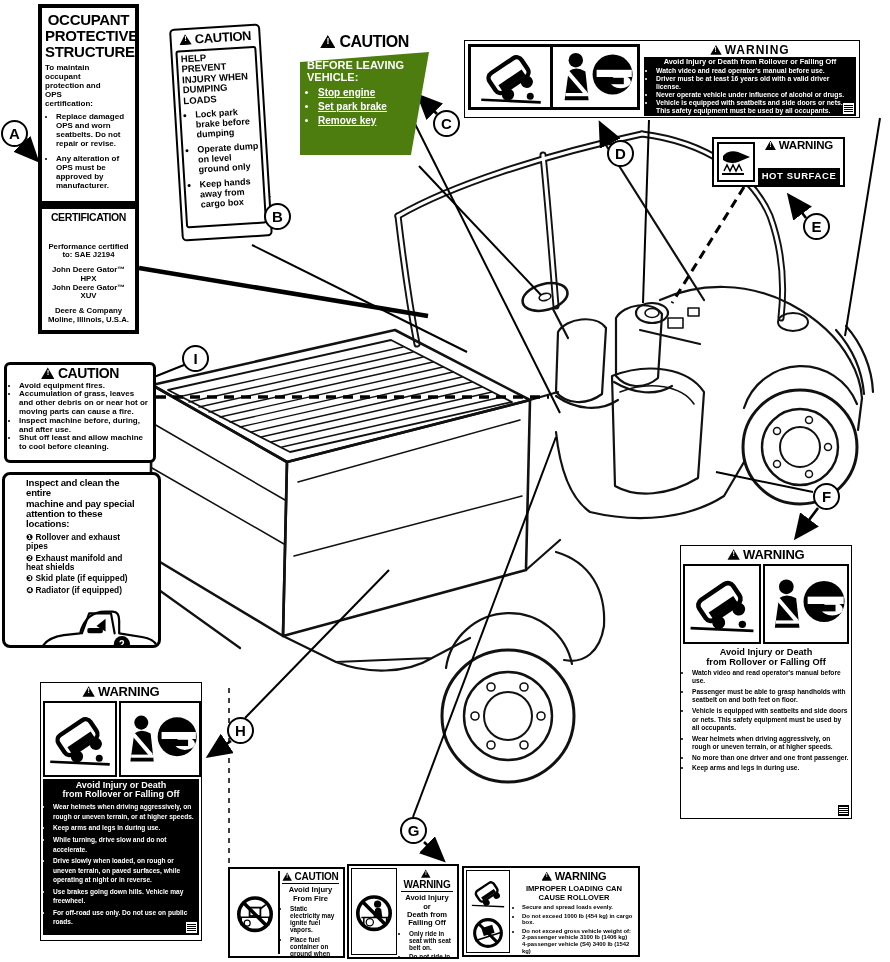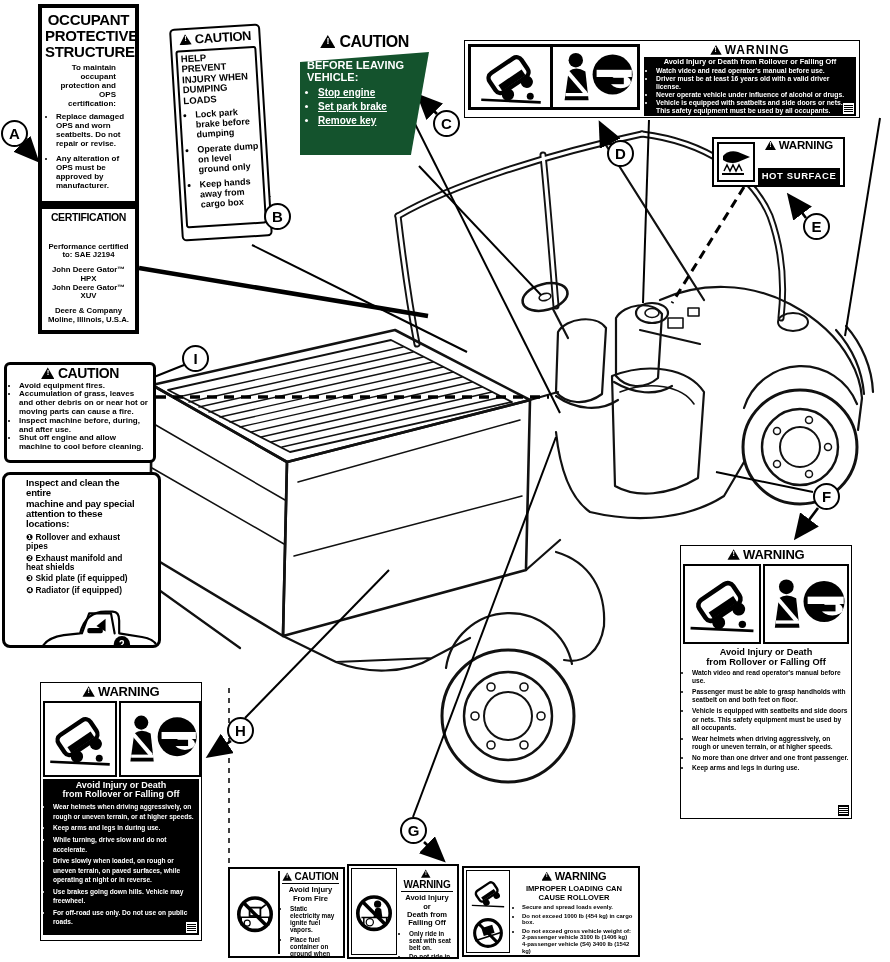--- a/index.html
+++ b/index.html
@@ -16,37 +16,37 @@
        clip-path:polygon(50% 0,100% 100%,0 100%);position:relative;vertical-align:-6%;margin-right:.25em;}
   .tri::after{content:"!";color:#fff;position:absolute;left:0;right:0;top:8%;
        text-align:center;font-size:.55em;font-weight:bold;line-height:1.2;}
   
   ul.blt{margin:0;padding-left:11px;list-style:disc outside;}
   ul.blt li{margin:0 0 2px 0;}
   ul.plain{margin:0;padding:0;list-style:none;}
   
   #labA{left:38px;top:4px;width:101px;height:201px;border-width:4px;padding:4px 3px;font-size:8px;}
   #labA .h{font-size:15px;line-height:1.05;letter-spacing:-.3px;}
-  #labA .intro{margin:5px 16px 4px 0;text-align:right;}
+  #labA .intro{margin:5px 16px 4px 0;}
   #labA ul.blt li{margin-bottom:6px;}
   #labCert{left:38px;top:205px;width:101px;height:129px;border-width:4px;padding:3px 2px;font-size:7.8px;}
   #labCert .h{font-size:10.5px;letter-spacing:-.4px;margin-bottom:19px;}
   #labCert .grp{margin-bottom:6px;}
   #labCert .pn{font-size:4.5px;text-align:right;margin-top:2px;color:#444;}
   
   #labB{left:169px;top:29px;width:91px;height:213px;border-radius:5px;padding:2px 3px;
         transform:rotate(-3.5deg);transform-origin:top left;font-size:9px;}
   #labB .sig{font-size:13px;letter-spacing:-.4px;margin:1px 0 2px 0;}
   #labB .inner{border:2px solid #000;border-radius:3px;padding:2px 2px 2px 3px;height:178px;box-sizing:border-box;}
   #labB .h{font-size:9.5px;margin-bottom:3px;}
   #labB ul.blt li{margin-bottom:5px;}
   
   #labC{left:300px;top:33px;width:129px;height:127px;border:none;background:transparent;overflow:visible;}
   #labC .sig{font-size:16px;letter-spacing:-.5px;}
-  #labC .cblk{margin-top:1px;background:#14532d;color:#fff;height:103px;box-sizing:border-box;
+  #labC .cblk{margin-top:1px;background:#4d7c0f;color:#fff;height:103px;box-sizing:border-box;
         clip-path:polygon(0 10px,100% 0,86% 100%,0 100%);padding:7px 16px 8px 7px;}
   #labC .h{font-size:11px;margin-bottom:3px;}
   #labC ul.blt{font-size:10px;color:#fff;}
   #labC ul.blt li{margin-bottom:3px;text-decoration:underline;}
   
   #labD{left:464px;top:40px;width:396px;height:78px;padding:3px;display:flex;gap:4px;border-width:1.5px;}
   #labD .pictos{border:3px solid #000;display:flex;width:172px;height:66px;box-sizing:border-box;}
   #labD .pcell{flex:1;display:flex;align-items:center;justify-content:center;}
   #labD .pcell + .pcell{border-left:3px solid #000;}
   #labD .right{flex:1;display:flex;flex-direction:column;}
@@ -343,21 +343,21 @@
     <div class="hot">HOT SURFACE</div>
   </div>
 </div>
 
 <div class="lbl" id="labI">
   <div class="sig ctr"><span class="tri"></span><span>CAUTION</span></div>
   <ul class="blt">
         <li>Avoid equipment fires.</li>
         <li>Accumulation of grass, leaves and other debris on or near hot or moving parts can cause a fire.</li>
         <li>Inspect machine before, during, and after use.</li>
-        <li>Shut off engine and allow machine to cool before cleaning.</li>
+        <li>Shut off least and allow machine to cool before cleaning.</li>
       </ul>
 </div>
 
 <div class="lbl" id="inspect">
   <div class="intro pre">Inspect and clean the entire
 machine and pay special
 attention to these locations:</div>
   <ul class="plain">
         <li>❶ Rollover and exhaust pipes</li>
         <li>❷ Exhaust manifold and heat shields</li>

